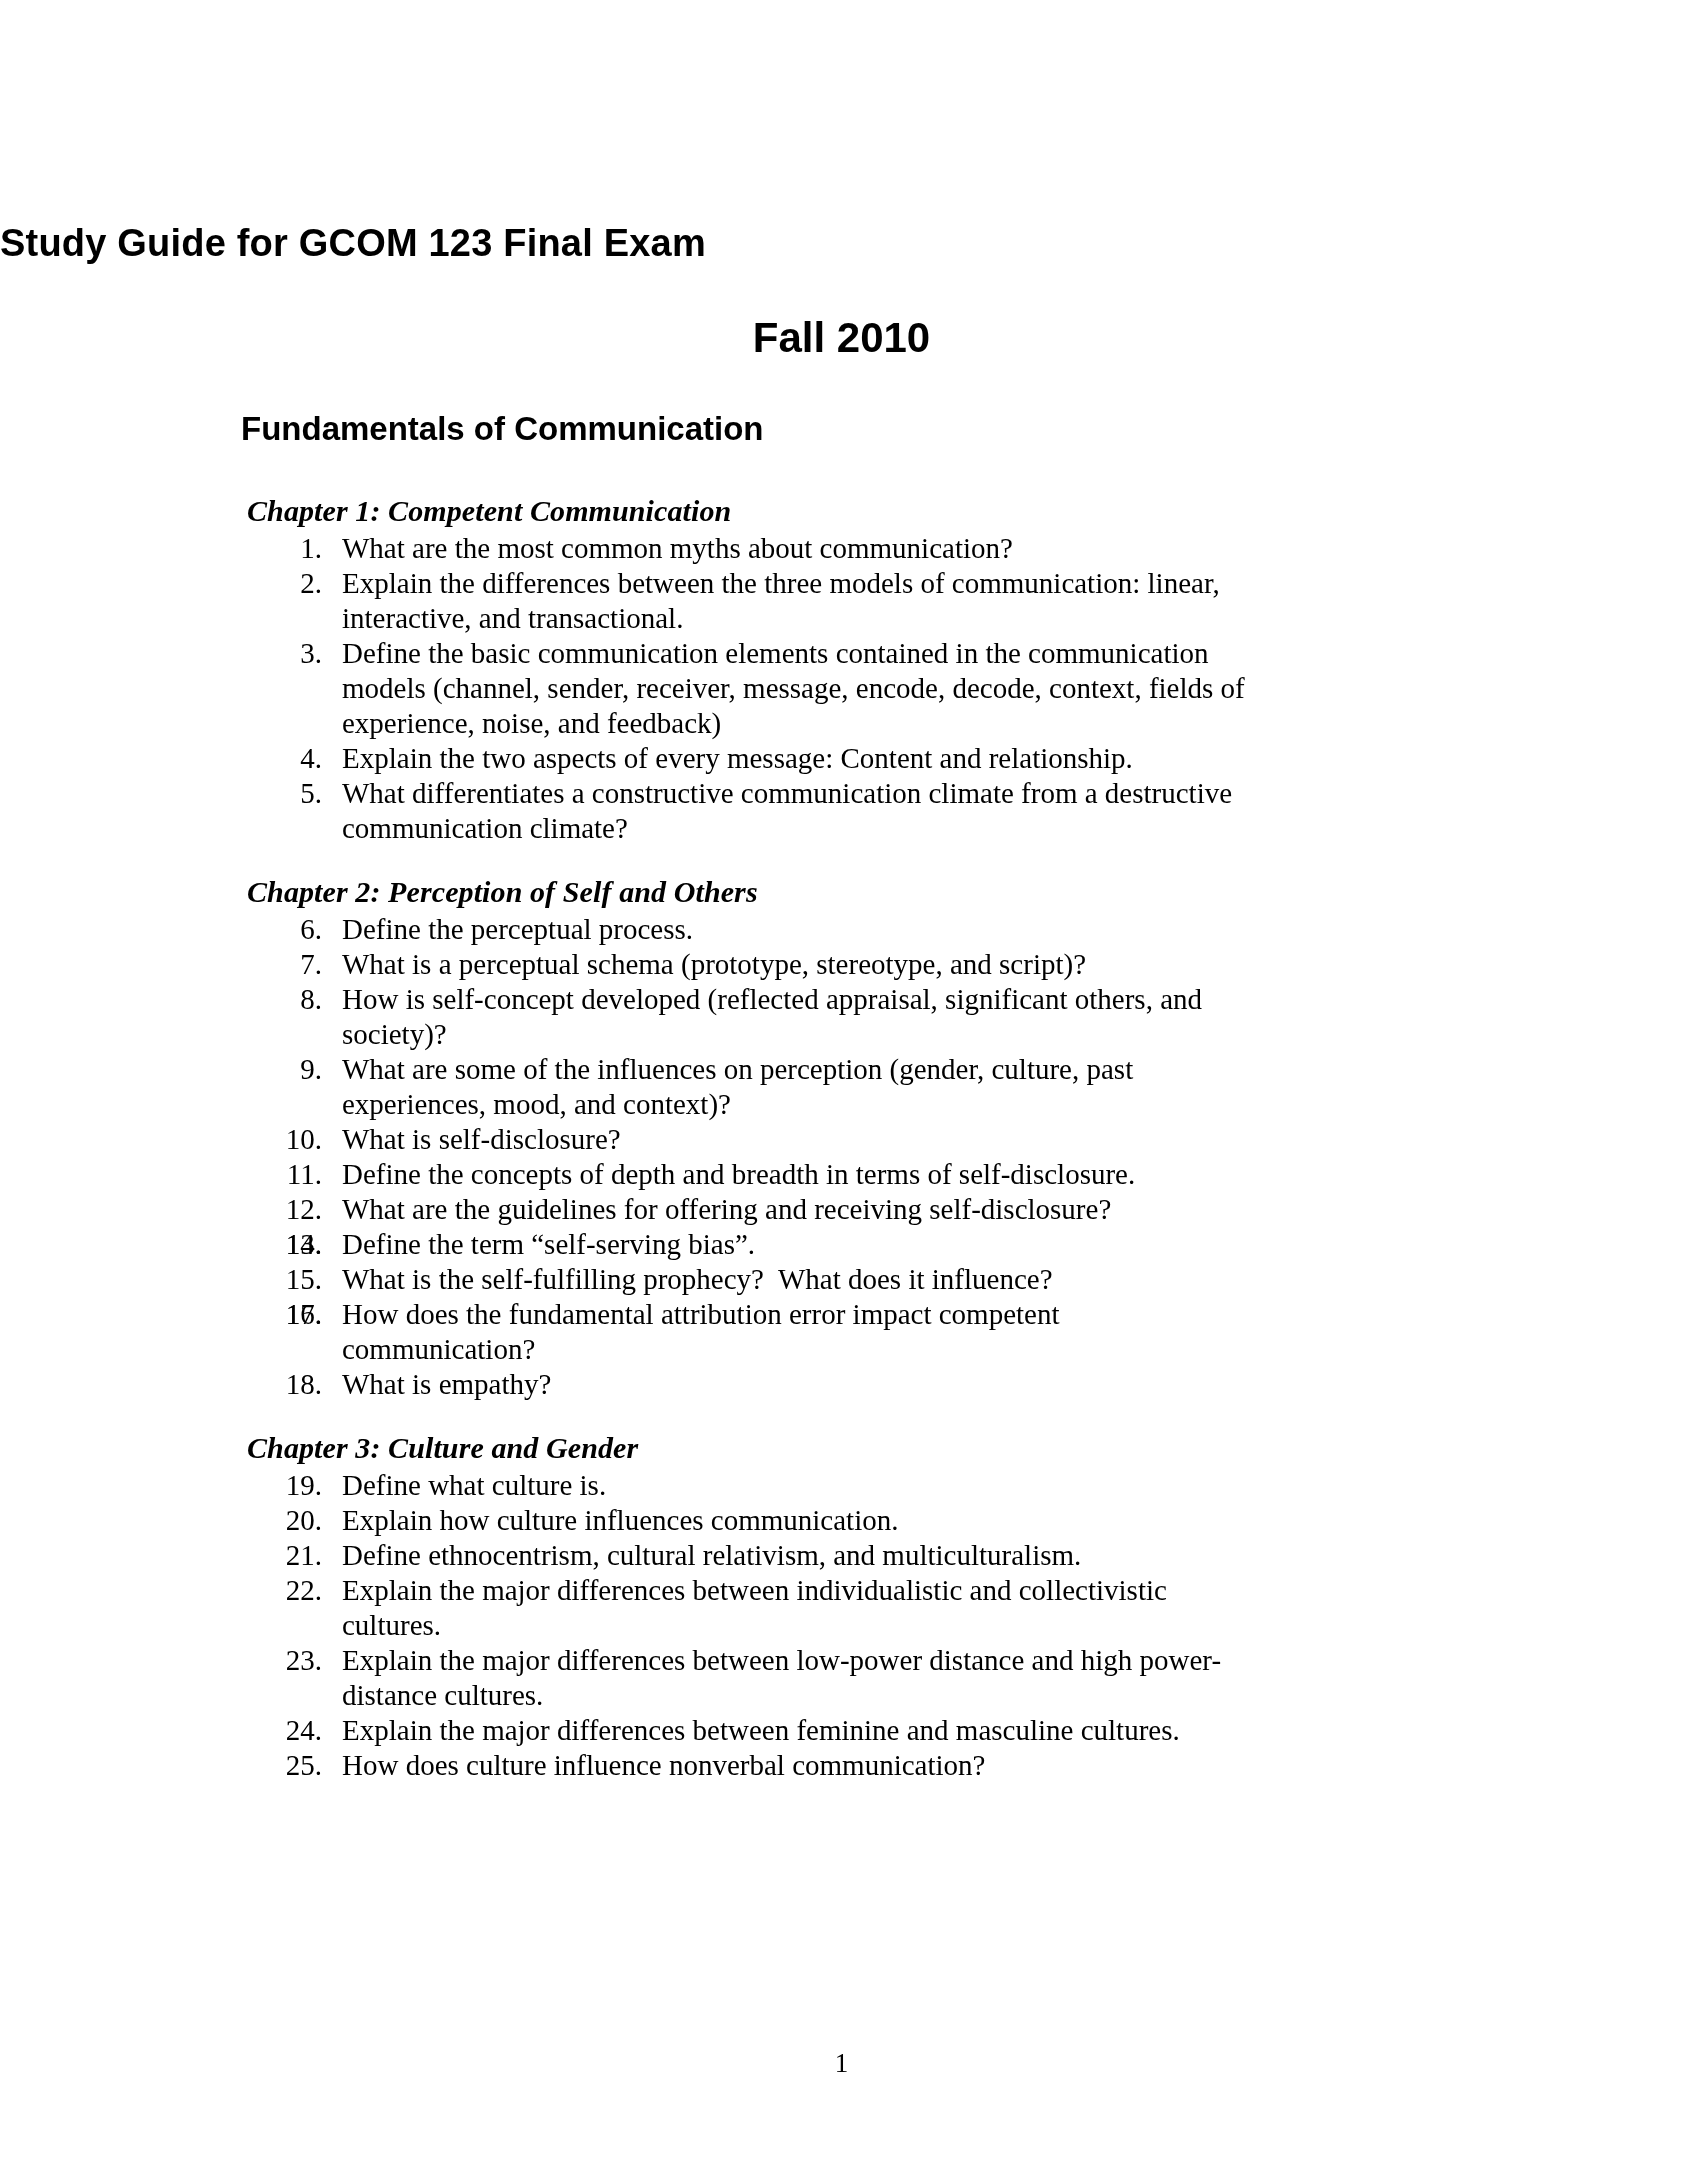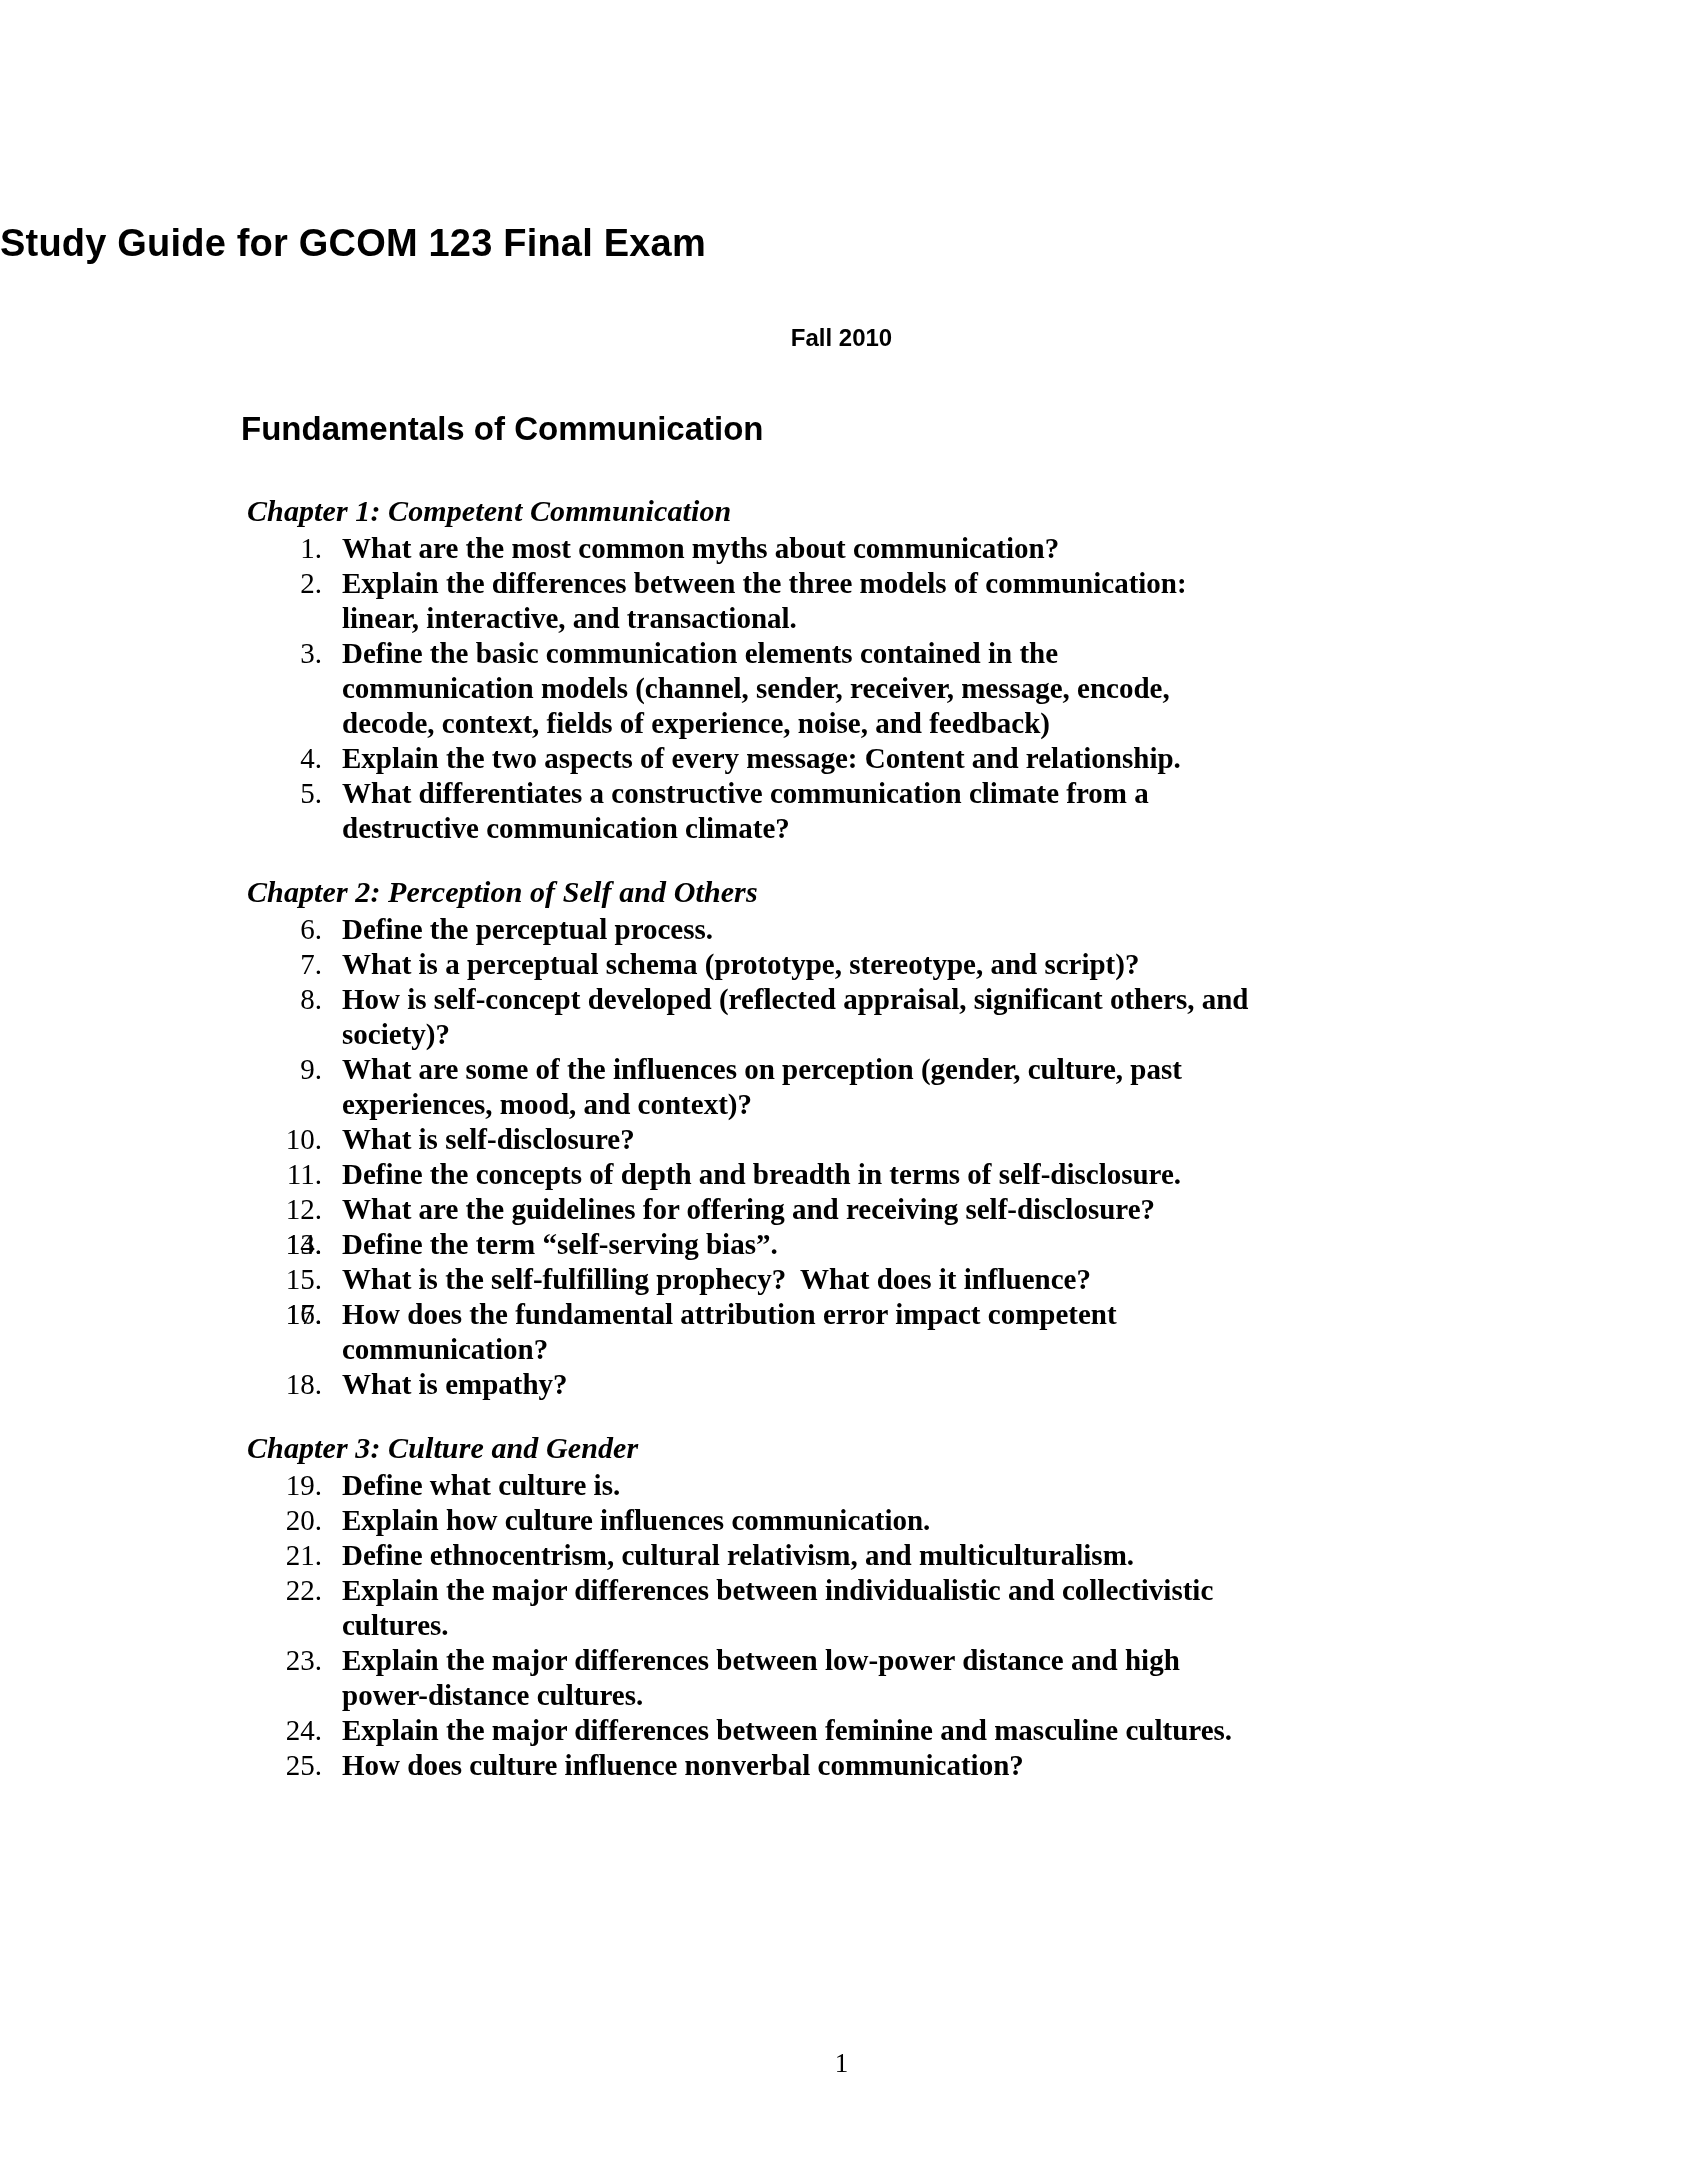--- a/index.html
+++ b/index.html
@@ -39,21 +39,21 @@
     letter-spacing: 0.2px;
   }
   .doc-subtitle {
     position: absolute;
     top: 315px;
     left: 0;
     width: 1683px;
     text-align: center;
     font-family: "Liberation Sans", "DejaVu Sans", sans-serif;
     font-weight: bold;
-    font-size: 24px;
+    font-size: 42px;
     line-height: 46px;
   }
   .section-heading {
     position: absolute;
     top: 408px;
     left: 241px;
     font-family: "Liberation Sans", "DejaVu Sans", sans-serif;
     font-weight: bold;
     font-size: 33px;
     line-height: 42px;
@@ -102,21 +102,20 @@
     left: 0;
     top: 0;
     width: 322px;
     text-align: right;
     font-size: 29px;
     line-height: 35px;
   }
   li.qitem .qtext {
     display: block;
     white-space: pre-wrap;
-    font-weight: bold;
   }
 
   
   .page-number {
     position: absolute;
     top: 2047px;
     left: 0;
     width: 1683px;
     text-align: center;
     font-size: 27px;

